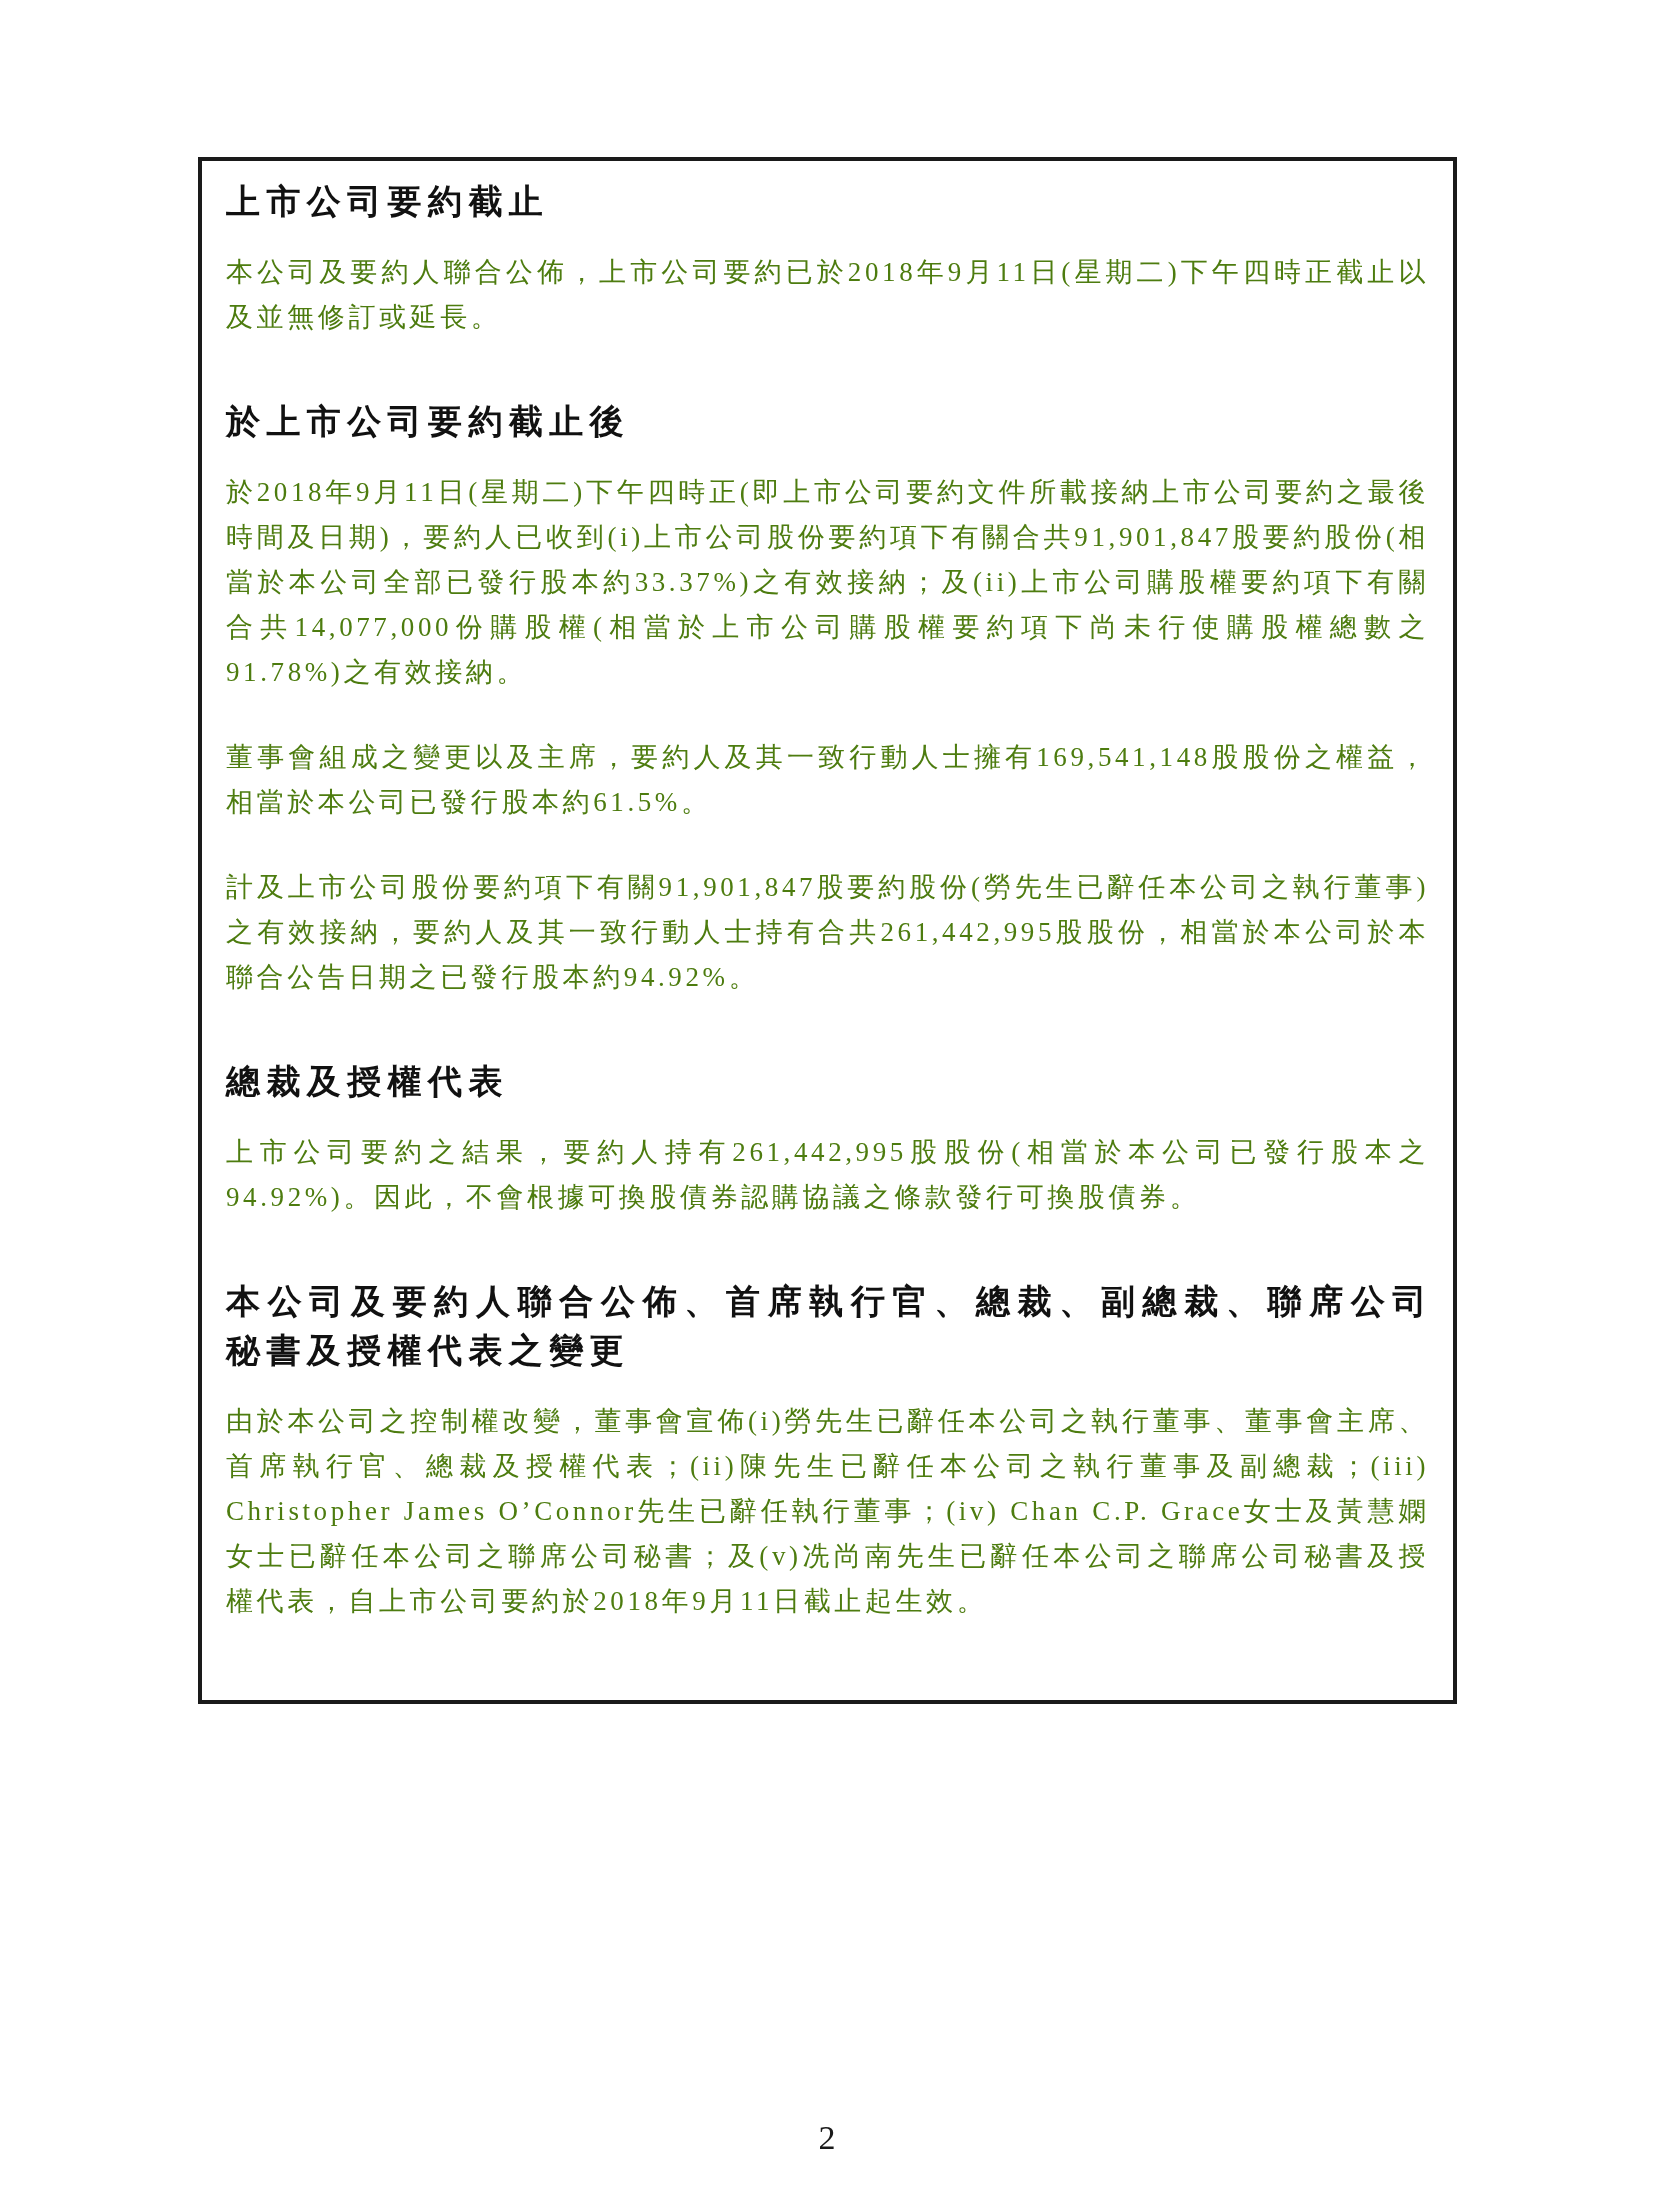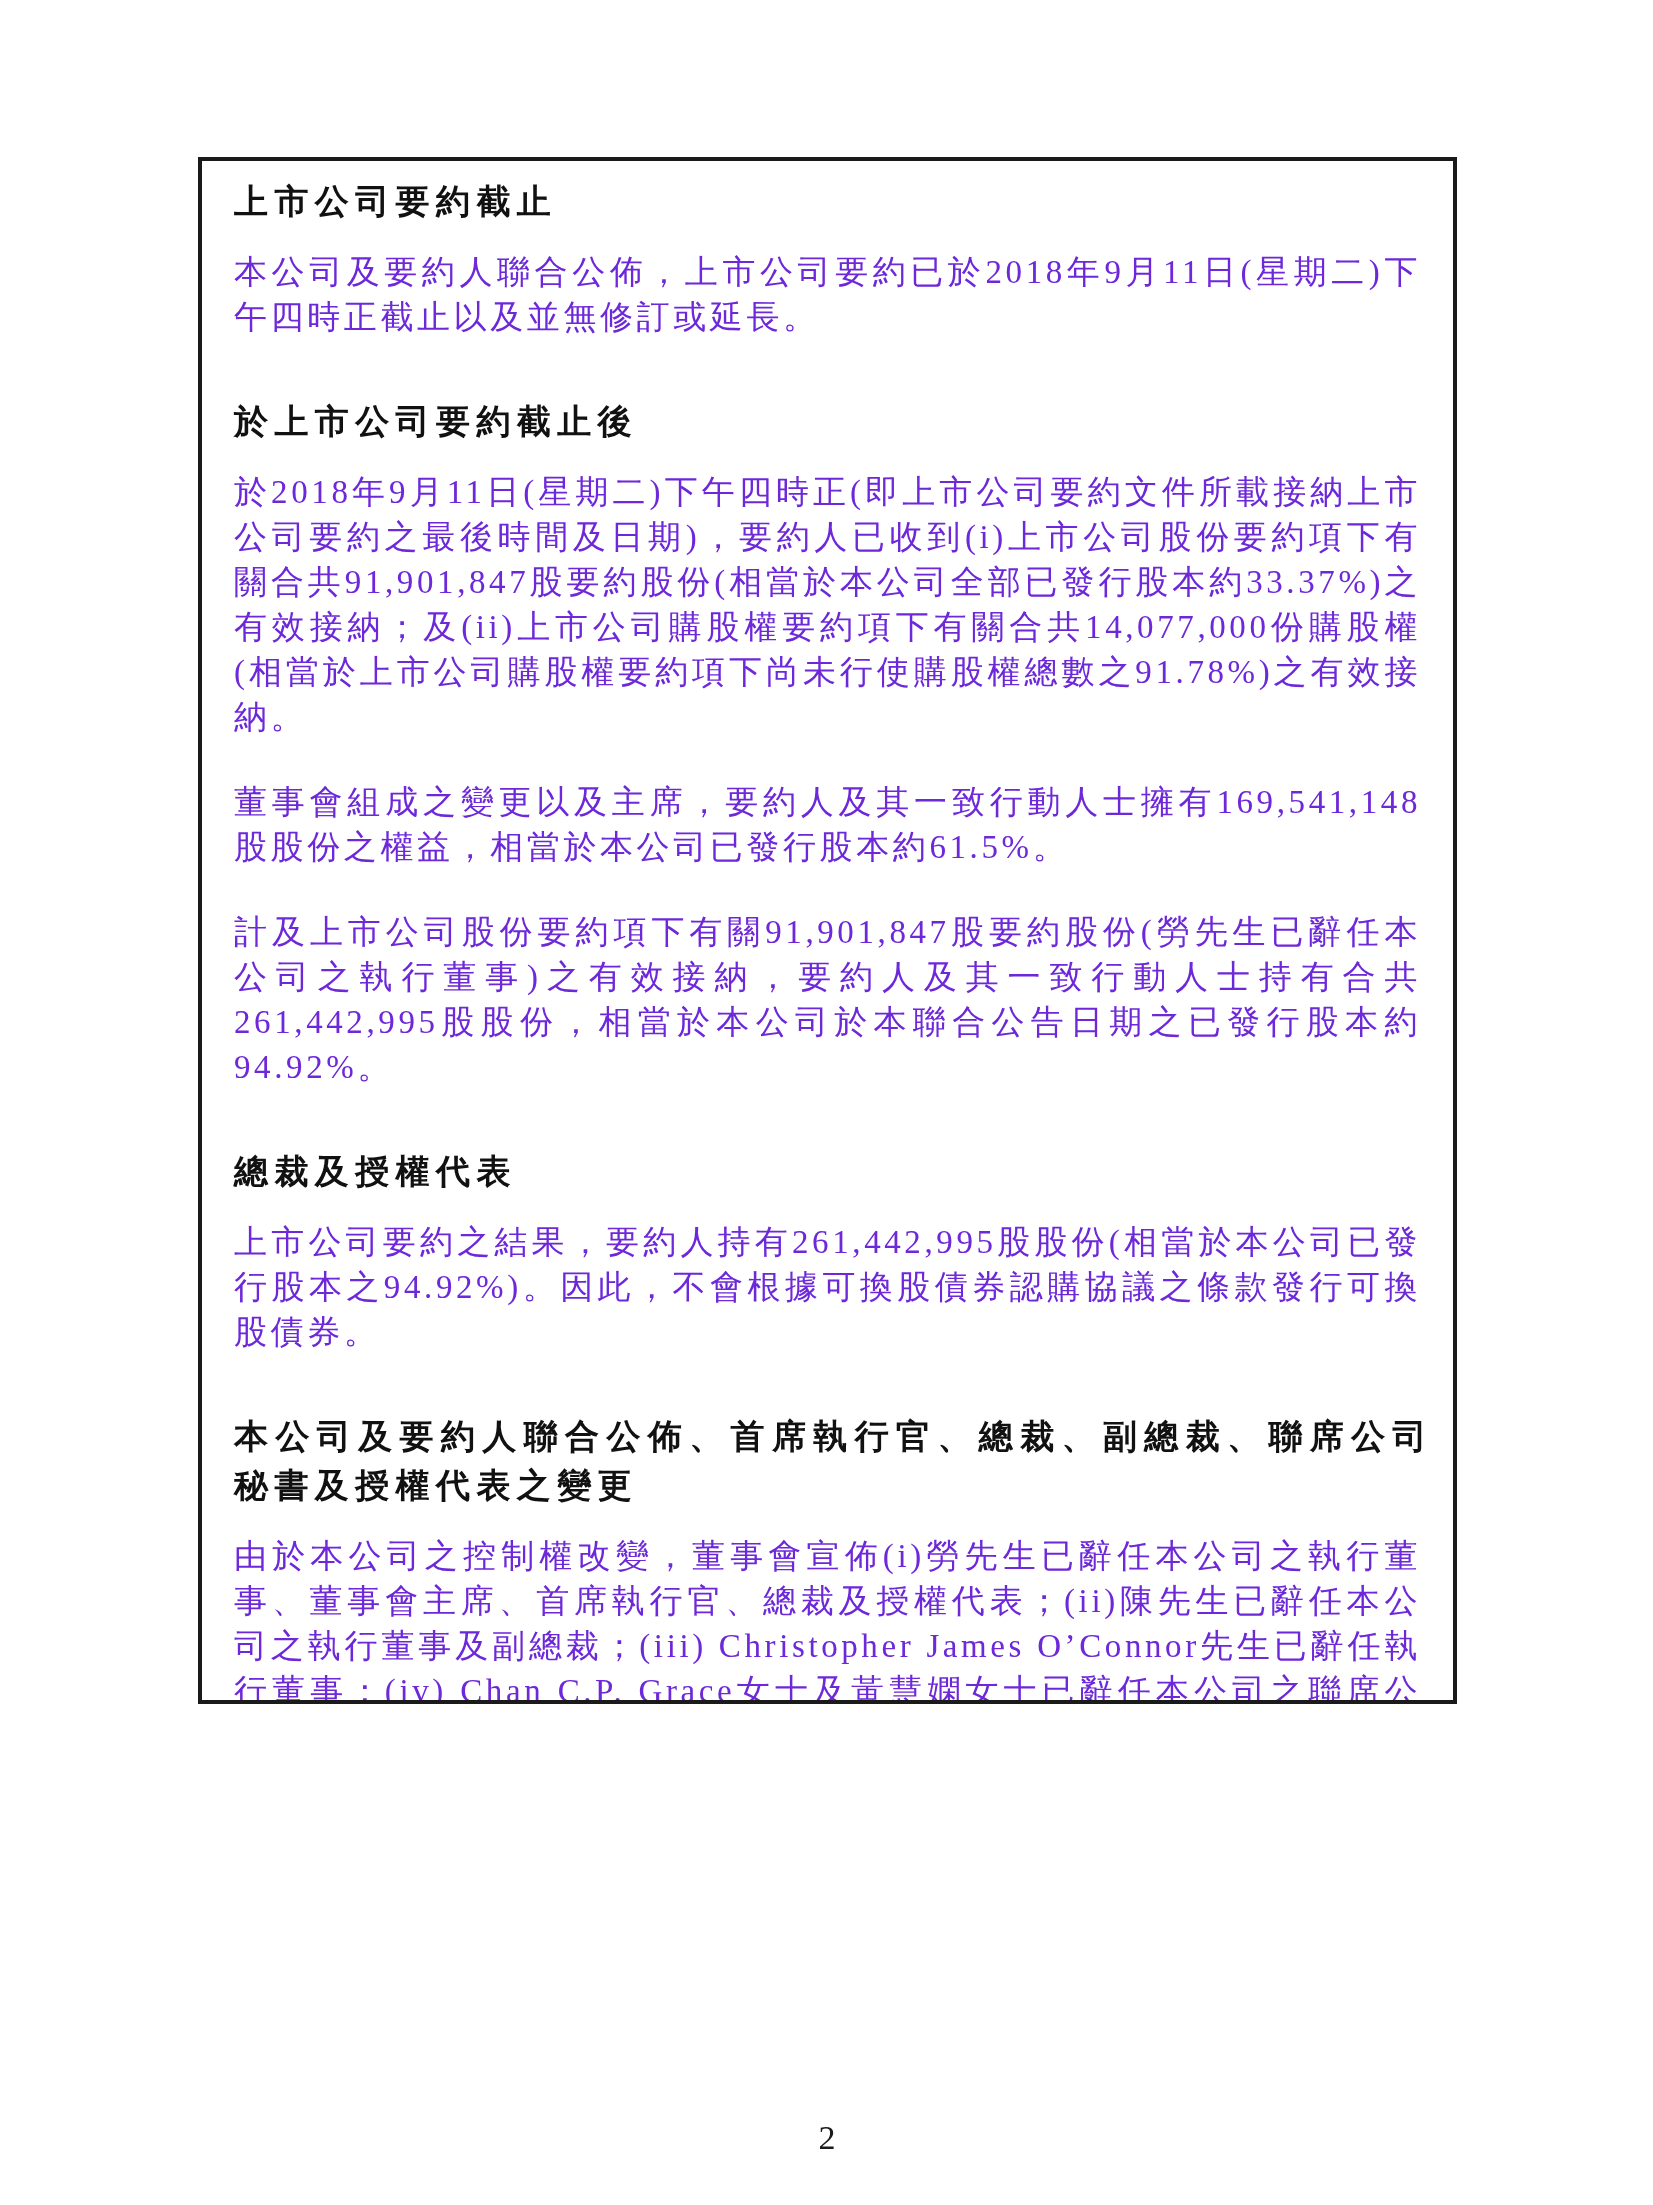--- a/index.html
+++ b/index.html
@@ -26,35 +26,35 @@
     border: 4.3px solid #1a1a1a;
     padding: 8.6px 20px 26px 20px;
     overflow: hidden;
   }
   .section-heading {
     font-family: "Liberation Sans", "DejaVu Sans", sans-serif;
     font-weight: bold;
     font-size: 34px;
     line-height: 49px;
     letter-spacing: 6.4px;
-    margin: 57px 0 24px 12px;
+    margin: 57px 0 24px 4px;
     text-align: justify;
     color: #111111;
   }
   .section-heading.first {
     margin-top: 7.1px;
   }
   .para {
-    font-size: 33px;
+    font-size: 27px;
     line-height: 45px;
     letter-spacing: 3.6px;
-    margin: 12px;
+    margin: 4px;
     text-align: justify;
     text-justify: inter-character;
-    color: #6d28d9;
+    color: #4d7c0f;
   }
   .para + .para {
     margin-top: 40px;
   }
   .page-number {
     position: absolute;
     top: 2119px;
     left: 0;
     width: 100%;
     text-align: center;

